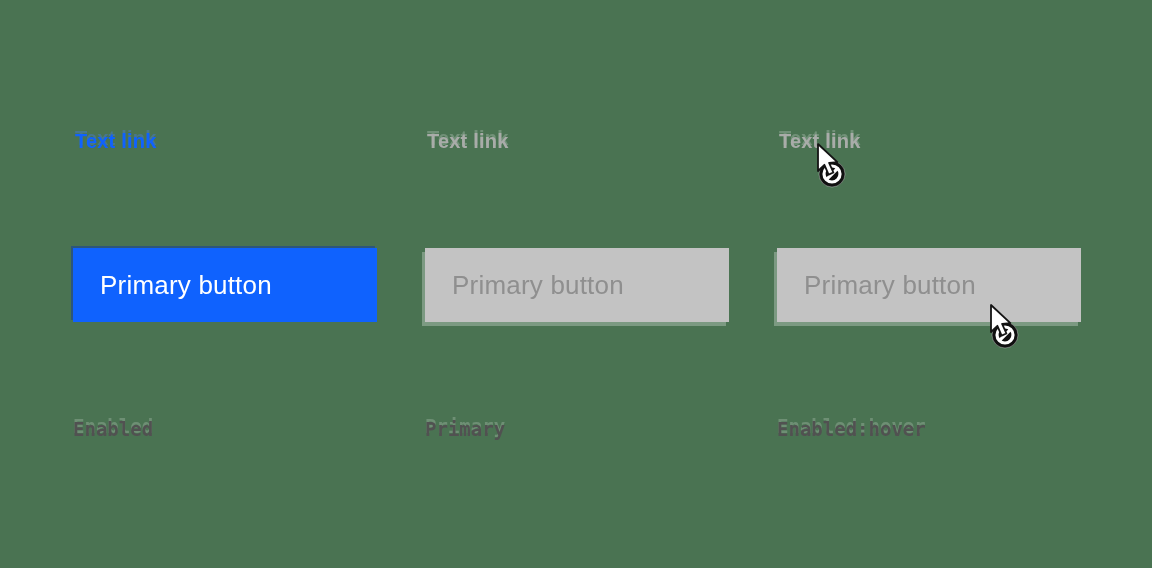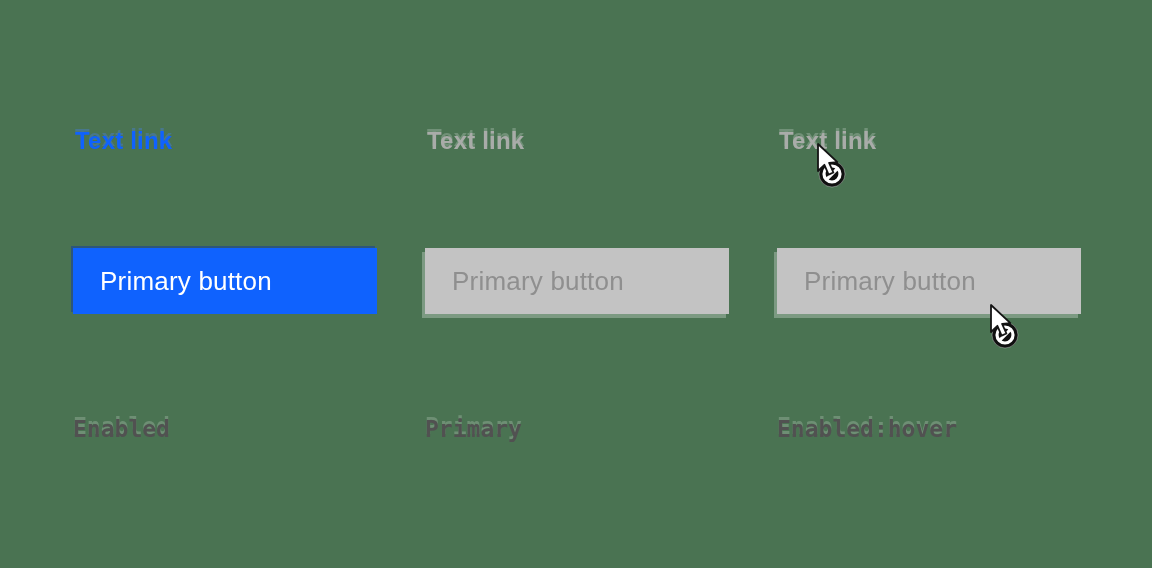--- a/index.html
+++ b/index.html
@@ -15,54 +15,54 @@
   }
   .col{
     position:absolute;top:0;height:568px;width:304px;
   }
   .col-0{left:73px;}
   .col-1{left:425px;}
   .col-2{left:777px;}
 
   .text-link{
     position:absolute;top:130px;left:2px;
-    font-size:24px;font-weight:600;line-height:22px;
+    font-size:20px;font-weight:600;line-height:22px;
     text-decoration:none;display:inline-block;
     letter-spacing:0.2px;
     cursor:default;
   }
   .text-link.enabled{
     color:#0f62fe;
     text-shadow:0 -3px 0 rgba(70,125,250,0.35);
   }
   .text-link.disabled{
     color:#a9aca9;
     text-shadow:0 -3px 0 rgba(255,255,255,0.22);
   }
 
   .btn{
     position:absolute;top:248px;left:0;
-    width:304px;height:66px;
+    width:304px;height:74px;
     display:flex;align-items:center;
     padding-left:27px;box-sizing:border-box;
     font-size:26px;letter-spacing:0.2px;
   }
   .btn.primary{
     background:#0f62fe;color:#ffffff;
     box-shadow:-2px -2px 0 rgba(10,50,170,0.45);
   }
   .btn.primary-disabled{
     background:#c3c3c3;color:#8f8f8f;
     box-shadow:-3px 4px 0 rgba(255,255,255,0.28);
   }
 
   .state-label{
     position:absolute;top:419px;left:0;
     font-family:"DejaVu Sans Mono","Liberation Mono",monospace;
-    font-weight:bold;font-size:23px;line-height:20px;
+    font-weight:bold;font-size:19px;line-height:20px;
     color:#515151;
     text-shadow:0 -3px 0 rgba(255,255,255,0.2);
     white-space:nowrap;
   }
 
   .cursor{
     position:absolute;width:46px;height:52px;pointer-events:none;
   }
   .cursor-link{left:811px;top:142px;}
   .cursor-button{left:984px;top:303px;}

